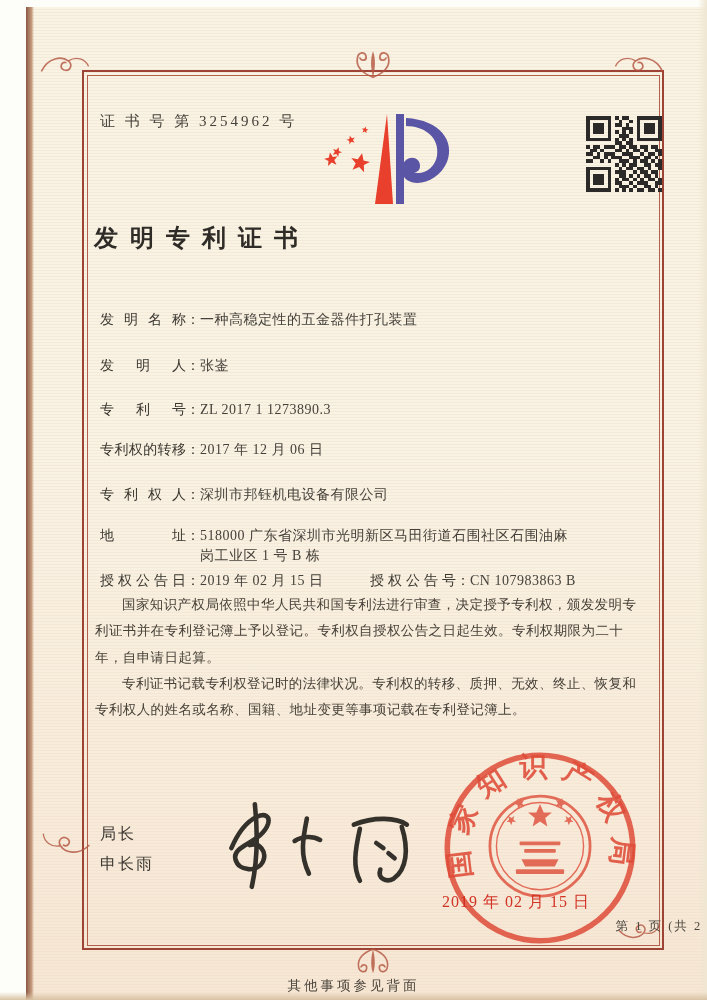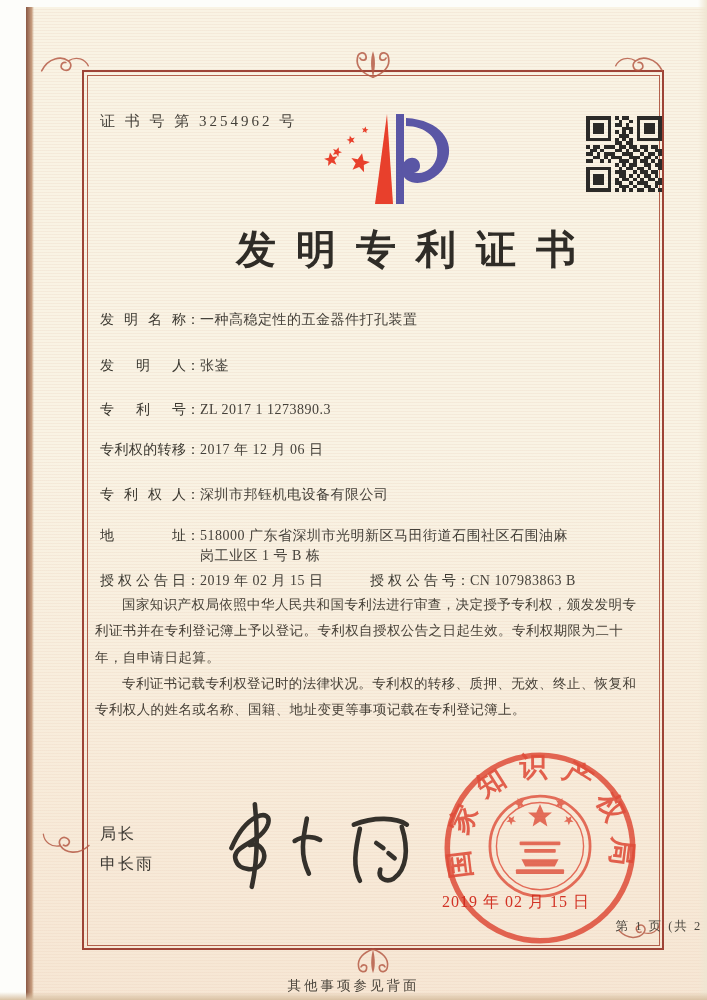--- a/index.html
+++ b/index.html
@@ -16,21 +16,21 @@
     background:linear-gradient(90deg,#8a5844,#c59b7d 70%,rgba(197,155,125,0));}
   .edge-top{left:0;top:0;width:707px;height:7px;background:#fdfdfa;}
   .edge-right{right:0;top:0;width:9px;height:1000px;background:linear-gradient(270deg,#efe6d2,rgba(239,230,210,0));}
   .edge-bottom{left:0;bottom:0;width:707px;height:8px;background:linear-gradient(0deg,#d9c2a4,rgba(217,194,164,0));}
   .frame{left:82px;top:70px;width:578px;height:876px;border:2.5px solid #9e4437;}
   .frame::after{content:"";position:absolute;inset:2.5px;border:1px solid #b2604c;}
   .cert-no{left:100px;top:112px;font-size:15px;letter-spacing:3px;color:#433f38;}
   .logo{left:313px;top:106px;width:150px;height:112px;}
   .qr{left:586px;top:116px;width:76px;height:76px;display:grid;}
   .qm{background:#2b2a28;}
-  .title{left:82px;top:222px;width:514px;text-align:right;font-size:40px;font-weight:600;
+  .title{left:82px;top:222px;width:514px;text-align:left;font-size:24px;font-weight:600;
     color:#2f2c27;letter-spacing:0.5em;text-indent:0.5em;}
   .field{left:100px;width:482px;display:flex;align-items:flex-start;
     font-size:14px;color:#3a372f;line-height:1.45;}
   .flabel{display:inline-block;width:86px;flex:0 0 86px;text-align:justify;text-align-last:justify;}
   .colon{flex:0 0 auto;}
   .fvalue{flex:1;letter-spacing:0.5px;color:#45413a;}
   .fgroup{display:flex;}
   .fgroup.first{width:270px;flex:0 0 270px;align-items:flex-end;}
   .paras{left:95px;top:592px;width:552px;font-size:13.5px;line-height:1.95;
     color:#474138;letter-spacing:0.4px;}

